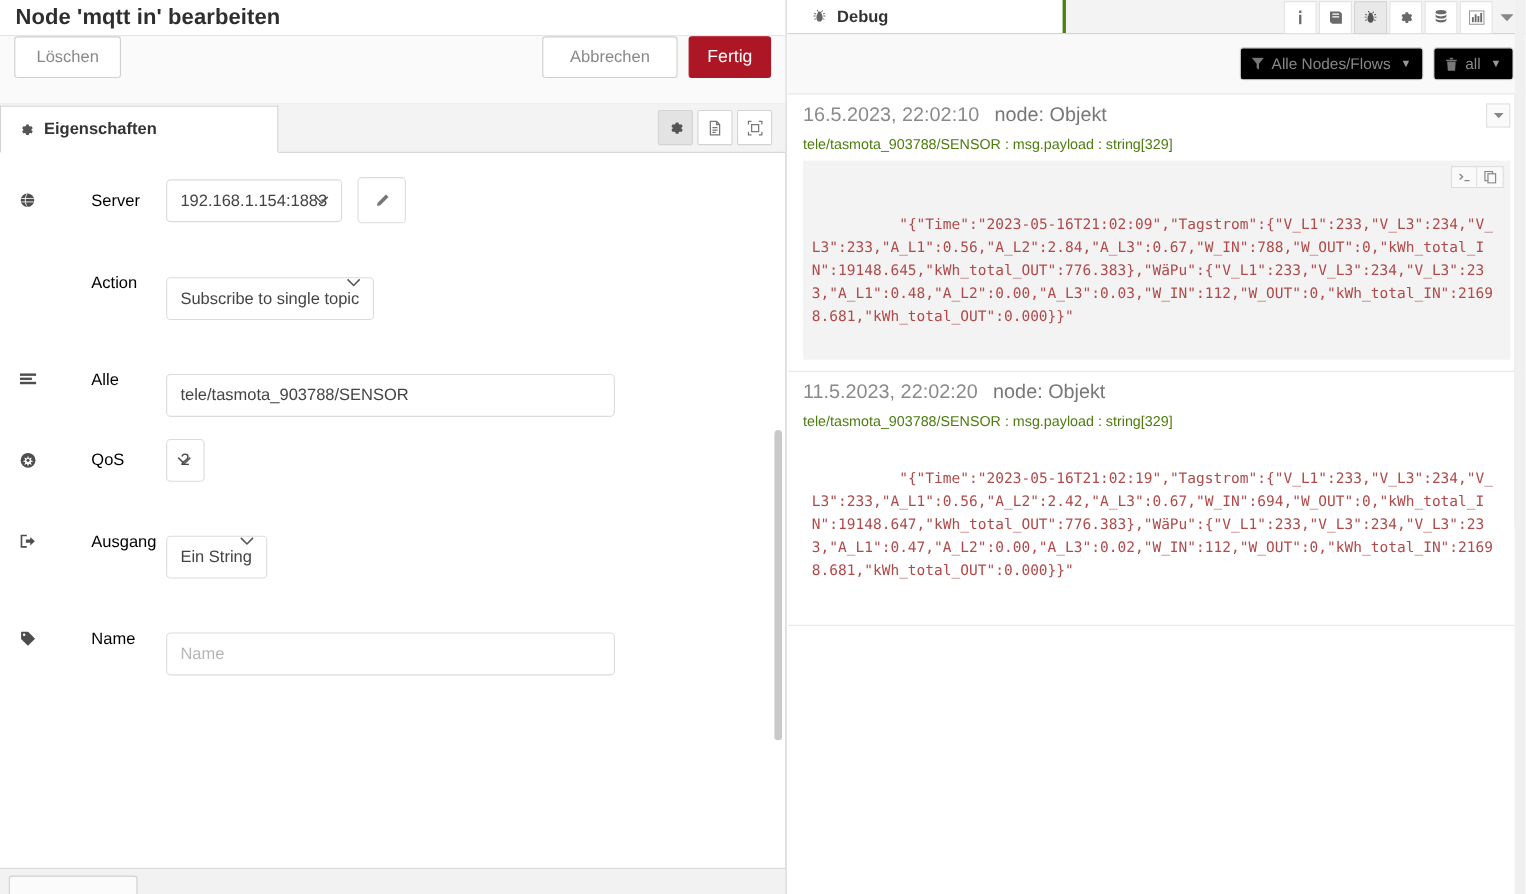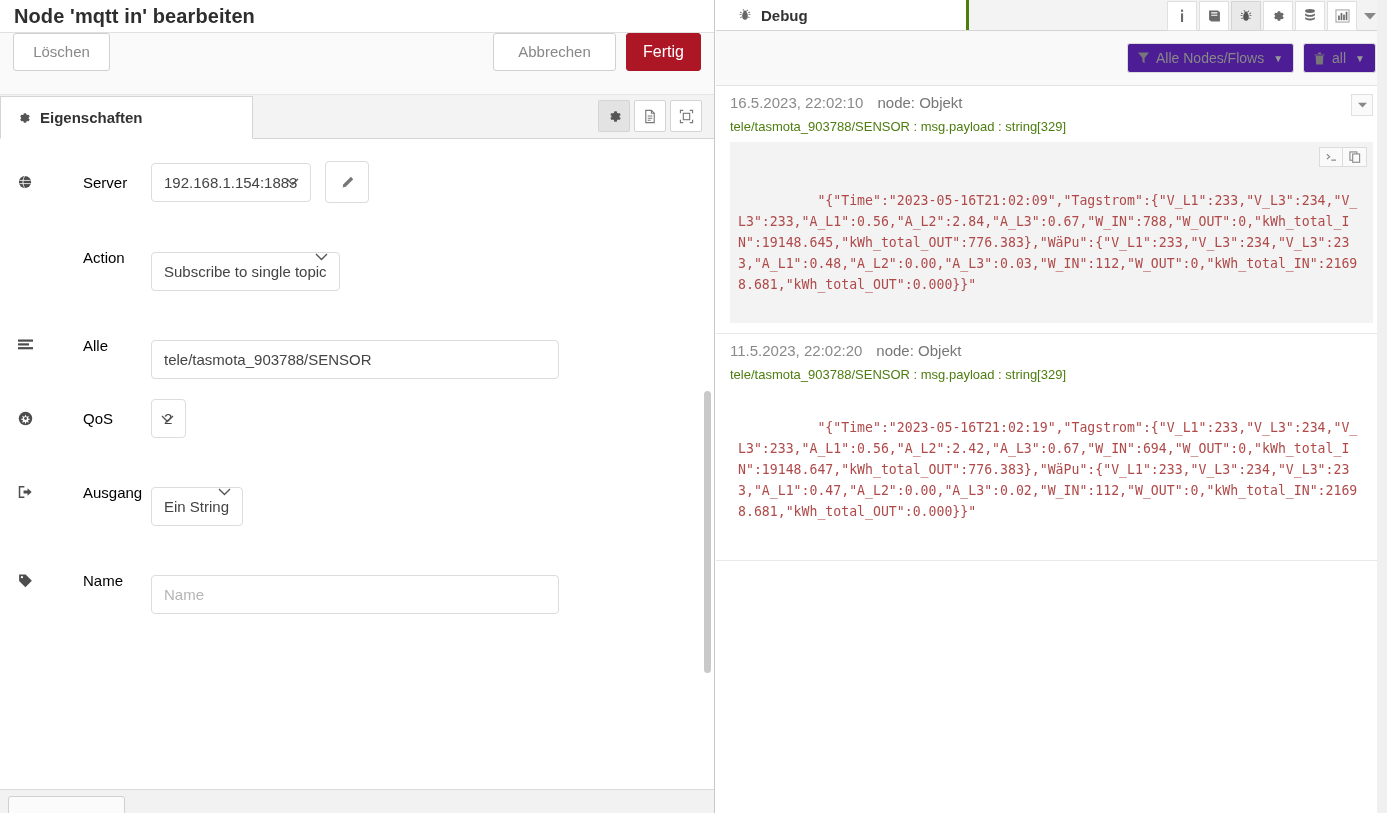--- a/index.html
+++ b/index.html
@@ -219,21 +219,21 @@
   .sb-filterbar {
     height: 55px;
     background: #f9f9f9;
     border-bottom: 1px solid #e2e2e2;
     display: flex; align-items: center; justify-content: flex-end;
     padding-right: 11px; gap: 9px;
   }
   .filter-btn {
     height: 30px;
     border: 1px solid #dcdcdc;
-    background: #4c1d95;
+    background: #000000;
     border-radius: 3px;
     display: flex; align-items: center;
     padding: 0 10px;
     font-size: 14px; color: #888;
     cursor: pointer; gap: 7px;
   }
   .filter-btn .caret { font-size: 10px; color: #999; margin-left: 2px; }
 
   .debug-list {
     position: relative;
@@ -241,21 +241,21 @@
     overflow: hidden;
     background: #ffffff;
   }
   .debug-msg {
     position: relative;
     border-bottom: 1px solid #e8e8e8;
     padding: 8px 14px 10px 14px;
   }
   .dm-head {
     display: flex; align-items: baseline; gap: 14px;
-    font-size: 15px; color: #888;
+    font-size: 18px; color: #888;
   }
   .dm-time { color: #8a8a8a; }
   .dm-node { color: #777; }
   .dm-topic {
     font-size: 13px;
     color: #4d7c0f;
     margin-top: 8px;
     font-family: "Liberation Sans", sans-serif;
   }
   .dm-expand {

